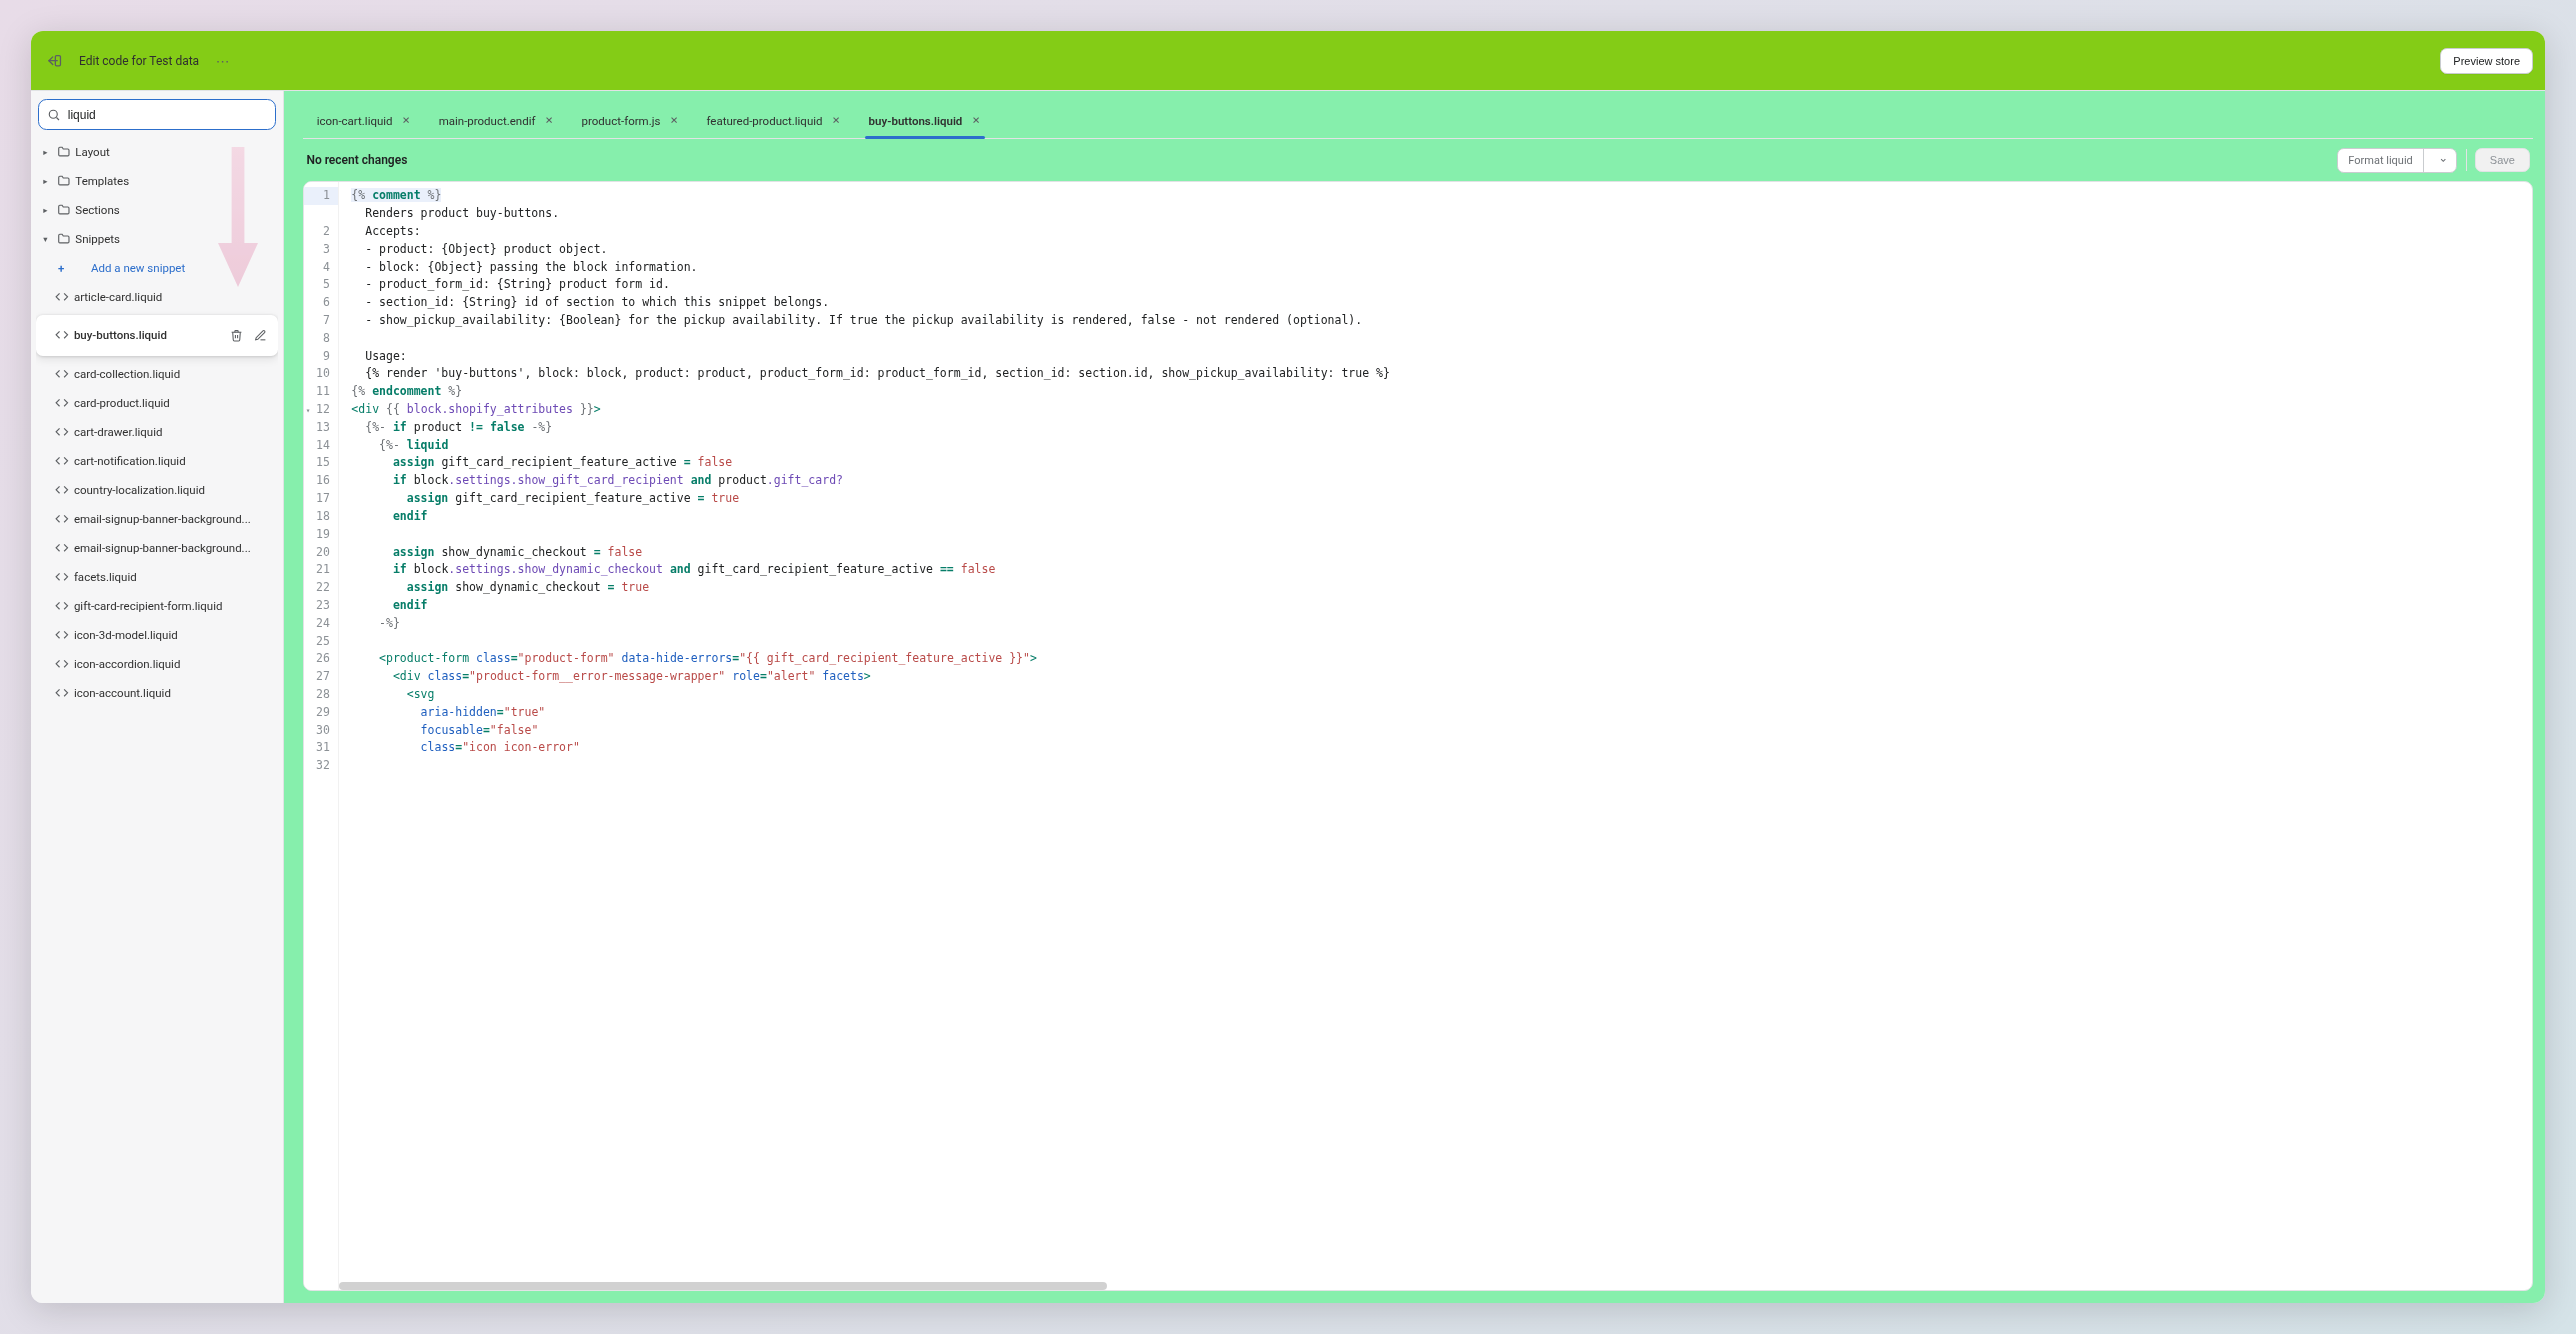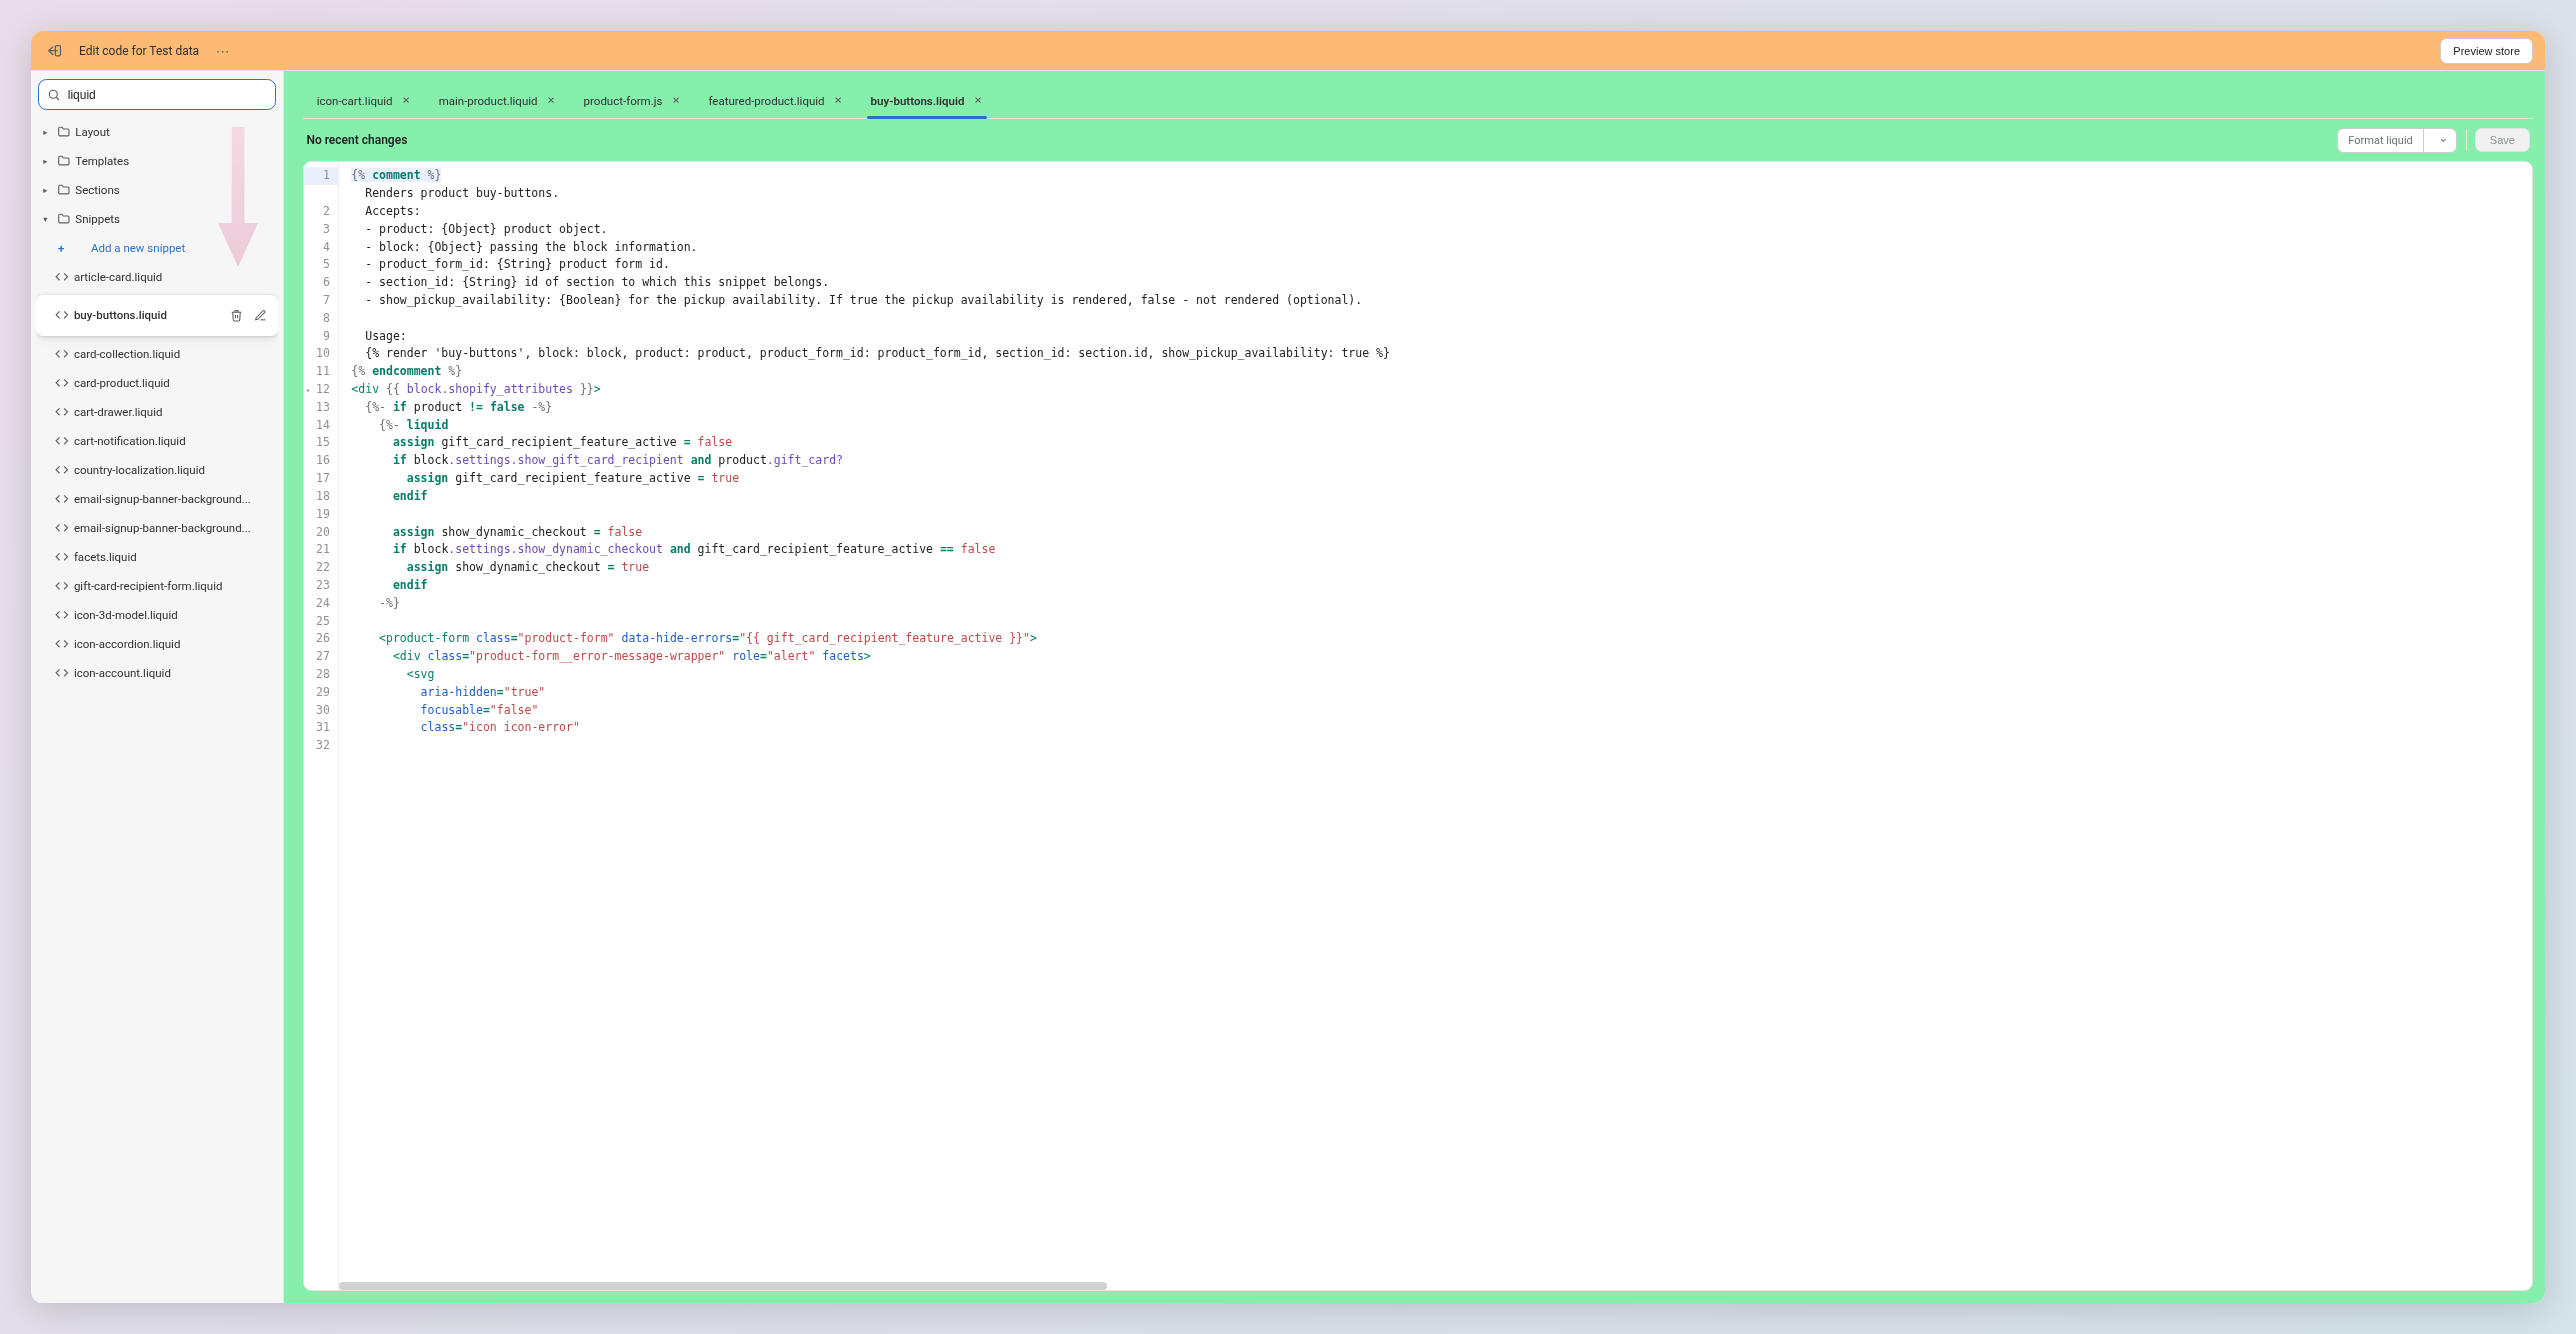--- a/index.html
+++ b/index.html
@@ -16,27 +16,27 @@
     height: 100%;
     background: #f6f6f7;
     border-radius: 12px;
     box-shadow: 0 6.8px 34px rgba(0,0,0,0.15);
     display: flex;
     flex-direction: column;
     overflow: hidden;
   }
   
   .topbar {
-    height: 40px;
+    height: 60px;
     display: flex;
     align-items: center;
     padding: 8px 12px;
     gap: 12px;
     border-bottom: 0.9px solid #e1e3e5;
-    background: #fdba74;
+    background: #84cc16;
   }
   .back-btn {
     width: 24px; height: 24px;
     display: flex; align-items: center; justify-content: center;
     border-radius: 5.1px;
     cursor: pointer;
   }
   .topbar-title { font-size: 12px; color: #303030; }
   .more-btn {
     width: 24px; height: 24px;
@@ -490,21 +490,21 @@
           <div class="tab">
             <span>icon-cart.liquid</span>
             <span>
               <svg class="close-ic" viewBox="0 0 24 24" fill="none" stroke="currentColor" stroke-width="2.5">
                 <line x1="18" y1="6" x2="6" y2="18"></line>
                 <line x1="6" y1="6" x2="18" y2="18"></line>
               </svg>
             </span>
           </div>
           <div class="tab">
-            <span>main-product.liquid</span>
+            <span>main-product.endif</span>
             <span>
               <svg class="close-ic" viewBox="0 0 24 24" fill="none" stroke="currentColor" stroke-width="2.5">
                 <line x1="18" y1="6" x2="6" y2="18"></line>
                 <line x1="6" y1="6" x2="18" y2="18"></line>
               </svg>
             </span>
           </div>
           <div class="tab">
             <span>product-form.js</span>
             <span>

